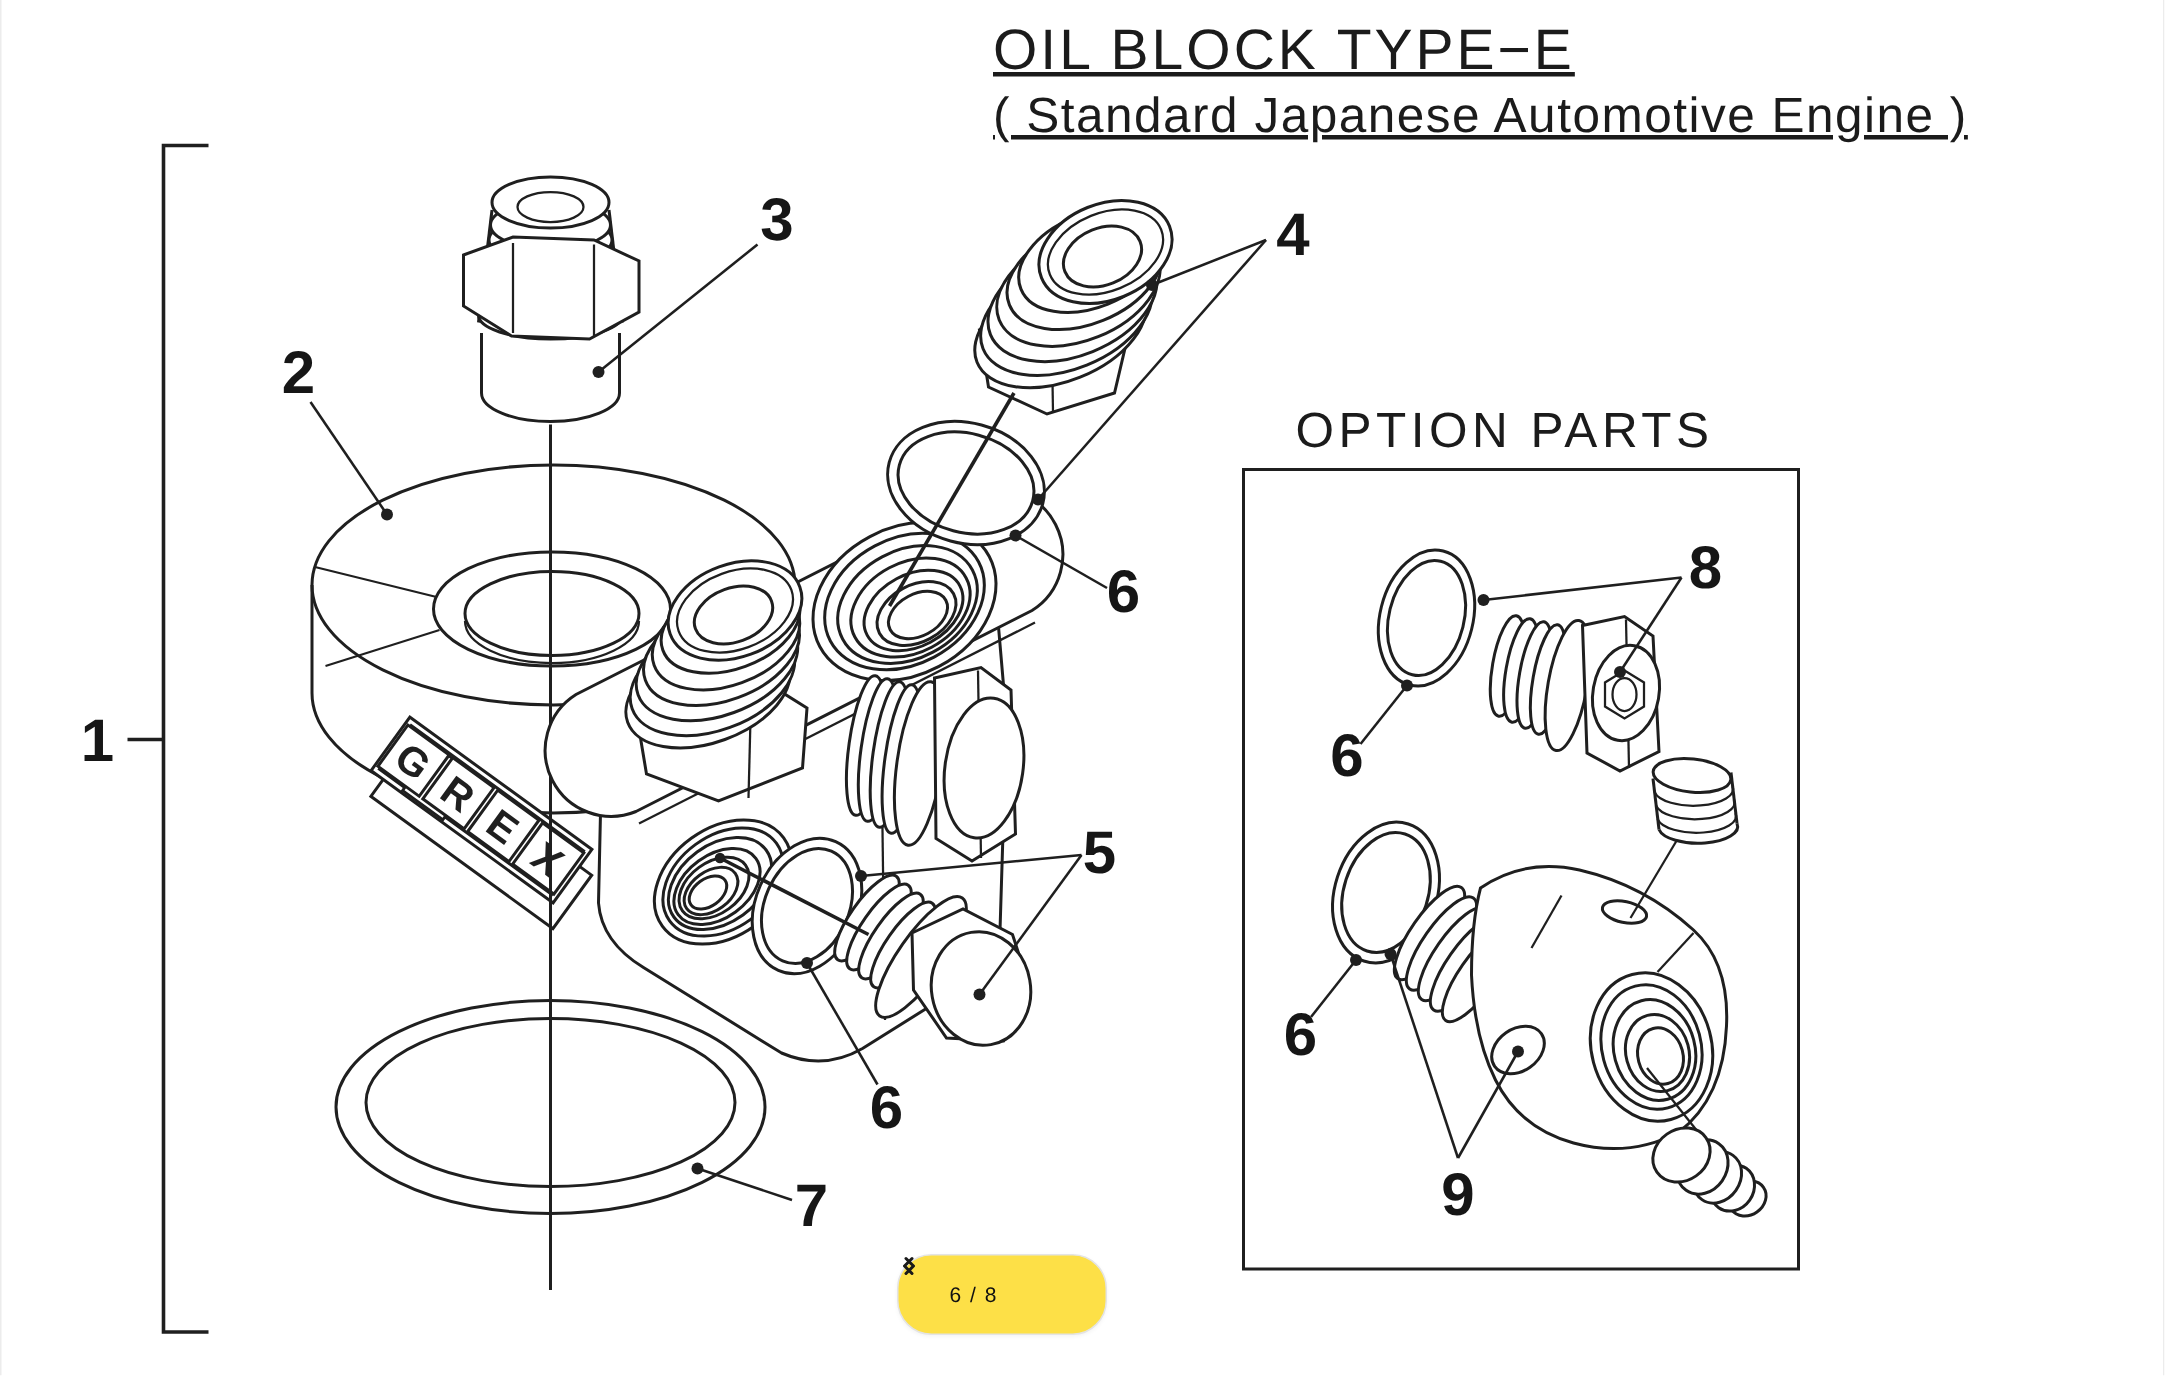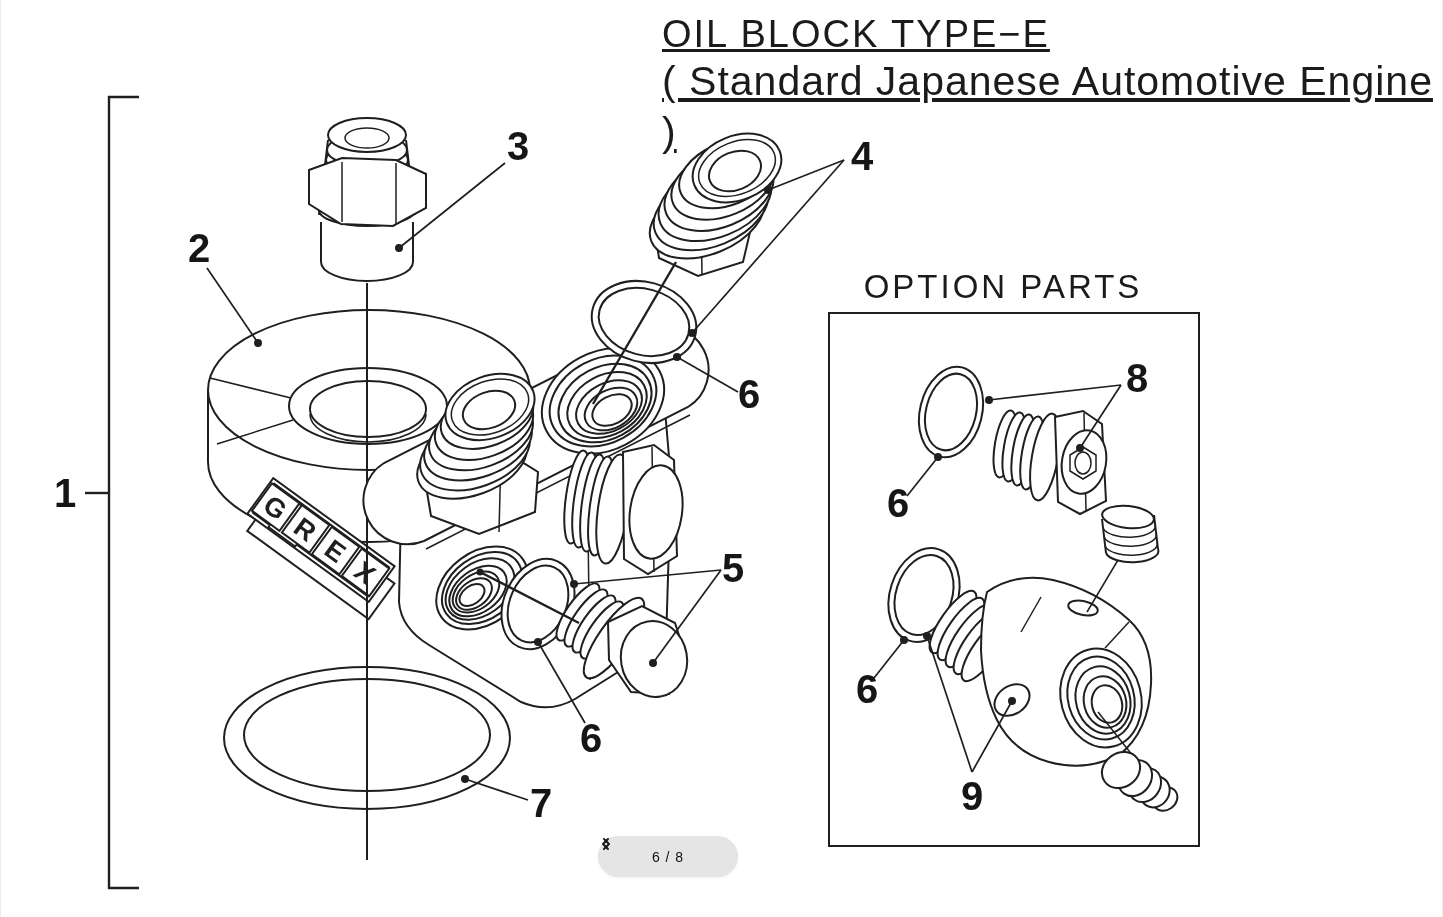--- a/index.html
+++ b/index.html
@@ -1,34 +1,34 @@
 <!DOCTYPE html>
 <html><head>
 <meta charset="utf-8">
 <style>
   html,body{margin:0;padding:0;background:#ffffff;}
   .stage{position:relative;width:1443px;height:917px;background:#fff;overflow:hidden;
          border-left:1px solid #ececec;border-right:1px solid #ececec;box-sizing:border-box;
          font-family:"Liberation Sans",sans-serif;}
   .title-block{position:absolute;left:661px;top:14px;color:#1b1b1b;text-decoration:underline;}
   .title-line1{font-size:38px;letter-spacing:2px;font-weight:500;line-height:1.1;}
-  .title-line2{font-size:41px;letter-spacing:1px;font-weight:400;line-height:1.25;}
+  .title-line2{font-size:33px;letter-spacing:1px;font-weight:400;line-height:1.25;}
   svg{position:absolute;left:0;top:0;}
   .ln{fill:none;stroke:#1f1f1f;stroke-width:2;}
   .fw{fill:#ffffff;stroke:#1f1f1f;stroke-width:2;}
   .thin{stroke-width:1.5;}
   .thick{stroke-width:2.4;}
   .ldr{fill:none;stroke:#1f1f1f;stroke-width:1.7;}
   .dot{fill:#1f1f1f;stroke:none;}
   .lbl{font-family:"Liberation Sans",sans-serif;font-size:40px;font-weight:bold;fill:#161616;text-anchor:middle;}
   .boxlbl{font-family:"Liberation Sans",sans-serif;font-size:33px;font-weight:500;fill:#1b1b1b;text-anchor:middle;letter-spacing:3px;}
   .grex{font-family:"Liberation Sans",sans-serif;font-size:27px;font-weight:bold;fill:#1f1f1f;text-anchor:middle;}
-  .pager{position:absolute;left:597px;top:836px;width:140px;height:41px;background:#e5e5e5;
+  .pager{position:absolute;left:597px;top:836px;width:140px;height:54px;background:#fde047;
          border:1px solid #e4e4e4;border-radius:23px;display:flex;align-items:center;
-         justify-content:space-between;padding:0 16px;box-sizing:border-box;
+         padding:0 16px;box-sizing:border-box;
          box-shadow:0 1px 3px rgba(0,0,0,0.05);}
   .pager .nav{width:18px;height:18px;display:flex;align-items:center;justify-content:center;cursor:pointer;background:none;border:none;padding:0;}
   .page-num{font-size:14px;color:#111;font-weight:500;letter-spacing:1px;}
 </style>
 </head>
 <body>
 
 <div class="stage">
 
   <div class="title-block">

